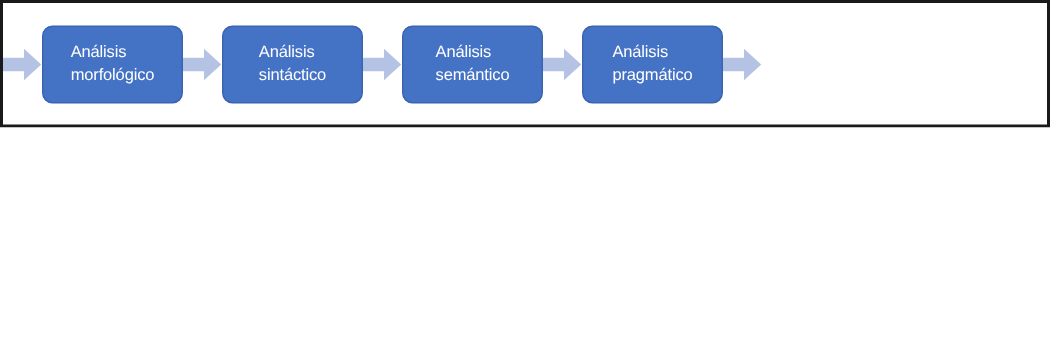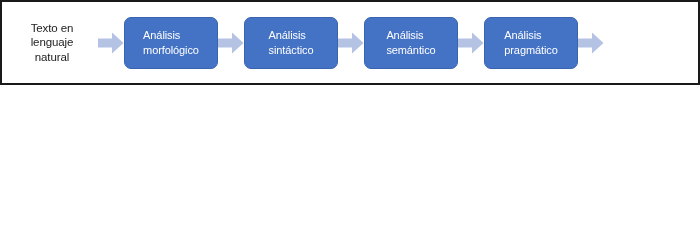--- a/index.html
+++ b/index.html
@@ -91,23 +91,20 @@
     white-space: pre-line;
     font-family: "Liberation Sans", sans-serif;
   }
 </style>
 </head>
 <body>
 
 <div id="diagram-frame">
   <div id="flow-row">
 
-    <div class="text-node start">Texto en
-lenguaje
-natural</div>
 
     <div class="arrow">
       <svg viewBox="0 0 26 22" xmlns="http://www.w3.org/2000/svg" aria-hidden="true">
         <polygon points="0,6.5 14,6.5 14,0.5 25.5,11 14,21.5 14,15.5 0,15.5" fill="#B4C2E4"></polygon>
       </svg>
     </div>
 
     <div class="process-box">Análisis
 morfológico</div>
 

